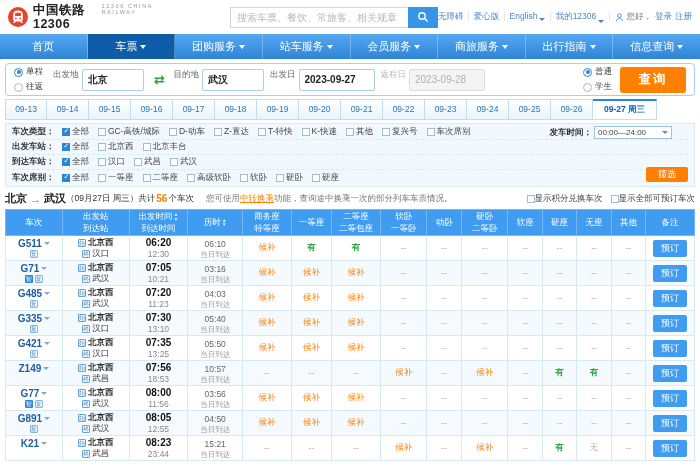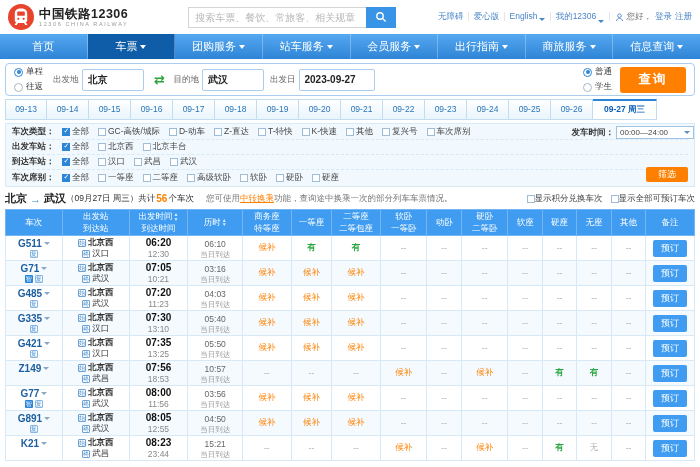--- a/index.html
+++ b/index.html
@@ -3,21 +3,21 @@
 <meta charset="utf-8">
 <style>
   *{margin:0;padding:0;box-sizing:border-box}
   html,body{width:700px;height:467px;overflow:hidden}
   body{font-family:"Liberation Sans","DejaVu Sans",sans-serif;background:#fff;color:#333}
   .page{width:700px;height:467px;overflow:hidden;display:flex;flex-direction:column}
 
   
   .top{height:34px;display:flex;align-items:center;padding:0 8px;flex:none}
   .brand{display:flex;align-items:center;gap:5px}
-  .brand-text{display:flex;flex-direction:column;line-height:1.15}
+  .brand-text{display:flex;flex-direction:row;line-height:1.15}
   .brand-title{font-size:12.5px;font-weight:bold;color:#222;letter-spacing:.5px}
   .brand-sub{font-size:5.5px;color:#999;letter-spacing:1.6px}
   .searchbar{display:flex;margin-left:60px}
   .search-input{width:178px;height:21px;border:1px solid #d4d4d4;border-right:none;padding:0 6px;font-size:10px;color:#333;outline:none}
   .search-input::placeholder{color:#b8b8b8}
   .search-btn{width:30px;height:21px;background:#3794e6;border:none;display:flex;align-items:center;justify-content:center;cursor:pointer}
   .top-links{margin-left:auto;display:flex;align-items:center;font-size:8.5px;color:#4a85c8;white-space:nowrap}
   .tlink{cursor:pointer;display:inline-flex;align-items:flex-end;gap:2px}
   .tsep{color:#ddd;margin:0 4px}
   .dcaret{width:0;height:0;border-left:3px solid transparent;border-right:3px solid transparent;border-top:3.5px solid #4a85c8;display:inline-block}
@@ -32,21 +32,21 @@
   .ncaret{width:0;height:0;border-left:3.5px solid transparent;border-right:3.5px solid transparent;border-top:4px solid #fff}
 
   
   .qpanel{margin:4px 5px 3px;border:1px solid #a9cdee;border-radius:4px;padding:2px 8px;display:flex;align-items:center;flex:none}
   .radio-col{display:flex;flex-direction:column;gap:3px;margin-right:10px}
   .radio-col.right{margin-left:auto;margin-right:8px}
   .radio-row{display:flex;align-items:center;gap:3px;font-size:8.5px;color:#444;cursor:pointer}
   .radio{width:9px;height:9px;border:1px solid #aab8c4;border-radius:50%;background:#fff;flex:none;position:relative}
   .radio.sel{border-color:#2c86d8}
   .radio.sel::after{content:"";position:absolute;left:1.5px;top:1.5px;width:4px;height:4px;border-radius:50%;background:#2c86d8}
-  .qfield{display:flex;align-items:center;margin-right:6px}
+  .qfield{display:flex;margin-right:6px}
   .qlabel{font-size:8.5px;color:#666;margin-right:3px;white-space:nowrap}
   .qlabel.disabled{color:#b8b8b8}
   .qinput{width:62px;height:22px;border:1px solid #a9cdee;border-radius:2px;padding:0 5px;font-size:10px;font-weight:bold;color:#222;outline:none;background:#fff}
   .qinput.date{width:76px}
   .qinput.disabled{background:#f4f4f4;color:#b0b0b0;border-color:#ddd;font-weight:normal}
   .swap{width:20px;height:16px;display:flex;align-items:center;justify-content:center;color:#2fa43c;font-size:13px;font-weight:bold;cursor:pointer;margin-right:4px}
   .qbtn{width:66px;height:26px;background:#ff8001;color:#fff;border:none;border-radius:3px;font-size:12.5px;font-weight:bold;cursor:pointer;letter-spacing:2px}
 
   
   .datestrip{display:flex;margin:0 5px 3px;flex:none}
@@ -56,21 +56,21 @@
 
   
   .fpanel{margin:0 5px 3px;background:#f2f9fe;border:1px solid #d9eaf7;padding:1px 6px;position:relative;flex:none}
   .filter-row{display:flex;align-items:center;height:15px;border-bottom:1px dashed #d6e8f5;padding-right:104px;overflow:hidden}
   .filter-row:last-child{border-bottom:none}
   .f-label{font-size:8.5px;font-weight:bold;color:#333;width:50px;flex:none}
   .f-opt{display:inline-flex;align-items:center;gap:2px;margin-right:9px;font-size:8.5px;color:#444;cursor:pointer;white-space:nowrap}
   .cbx{width:8px;height:8px;border:1px solid #9fbdd6;background:#fff;flex:none;position:relative}
   .cbx.checked{background:#2c86d8;border-color:#2c86d8}
   .cbx.checked::after{content:"✓";position:absolute;left:.5px;top:-2px;font-size:7px;color:#fff}
-  .ftime{position:absolute;right:0;top:2px;display:flex;align-items:center;font-size:8.5px;color:#333}
+  .ftime{position:absolute;right:22px;top:2px;display:flex;align-items:center;font-size:8.5px;color:#333}
   .f-label2{font-weight:bold;margin-right:2px}
   .fselect{width:78px;height:13px;background:#fff;border:1px solid #9fc3e2;display:flex;align-items:center;justify-content:space-between;padding:0 3px;font-size:8px;color:#444;cursor:pointer}
   .scaret{width:0;height:0;border-left:3px solid transparent;border-right:3px solid transparent;border-top:3.5px solid #5a8fc0}
   .fbtn{position:absolute;right:6px;bottom:4px;width:42px;height:15px;background:#ff8001;color:#fff;border:none;border-radius:2px;font-size:9px;cursor:pointer}
 
   
   .sumbar{margin:0 5px 2px;display:flex;align-items:center;font-size:8.5px;flex:none;height:17px;white-space:nowrap}
   .s-city{font-size:11px;font-weight:bold;color:#222}
   .s-arrow{color:#2c86d8;font-size:11px;font-weight:bold;margin:0 3px}
   .s-info{color:#333}
@@ -172,25 +172,25 @@
       </div>
       <div class="nav-item">
         <span>站车服务</span>
         <span class="ncaret"></span>
       </div>
       <div class="nav-item">
         <span>会员服务</span>
         <span class="ncaret"></span>
       </div>
       <div class="nav-item">
+        <span>商旅服务</span>
+        <span class="ncaret"></span>
+      </div>
+      <div class="nav-item">
         <span>出行指南</span>
-        <span class="ncaret"></span>
-      </div>
-      <div class="nav-item">
-        <span>商旅服务</span>
         <span class="ncaret"></span>
       </div>
       <div class="nav-item">
         <span>信息查询</span>
         <span class="ncaret"></span>
       </div>
     </div>
 
   <div class="qpanel">
     <div class="radio-col" id="trip-type-group">
@@ -208,20 +208,24 @@
       <input class="qinput" value="北京" style="">
     </div>
     <span class="swap">⇄</span>
     <div class="qfield">
       <span class="qlabel">目的地</span>
       <input class="qinput" value="武汉" style="">
     </div>
     <div class="qfield">
       <span class="qlabel">出发日</span>
       <input class="qinput date" value="2023-09-27" style="">
+    </div>
+    <div class="qfield">
+      <span class="qlabel disabled">返程日</span>
+      <input class="qinput date disabled" value="2023-09-28" style="">
     </div>
     <div class="radio-col right" id="passenger-type-group">
         <label class="radio-row">
           <span class="radio sel"></span>
           <span>普通</span>
         </label>
         <label class="radio-row">
           <span class="radio"></span>
           <span>学生</span>
         </label>

